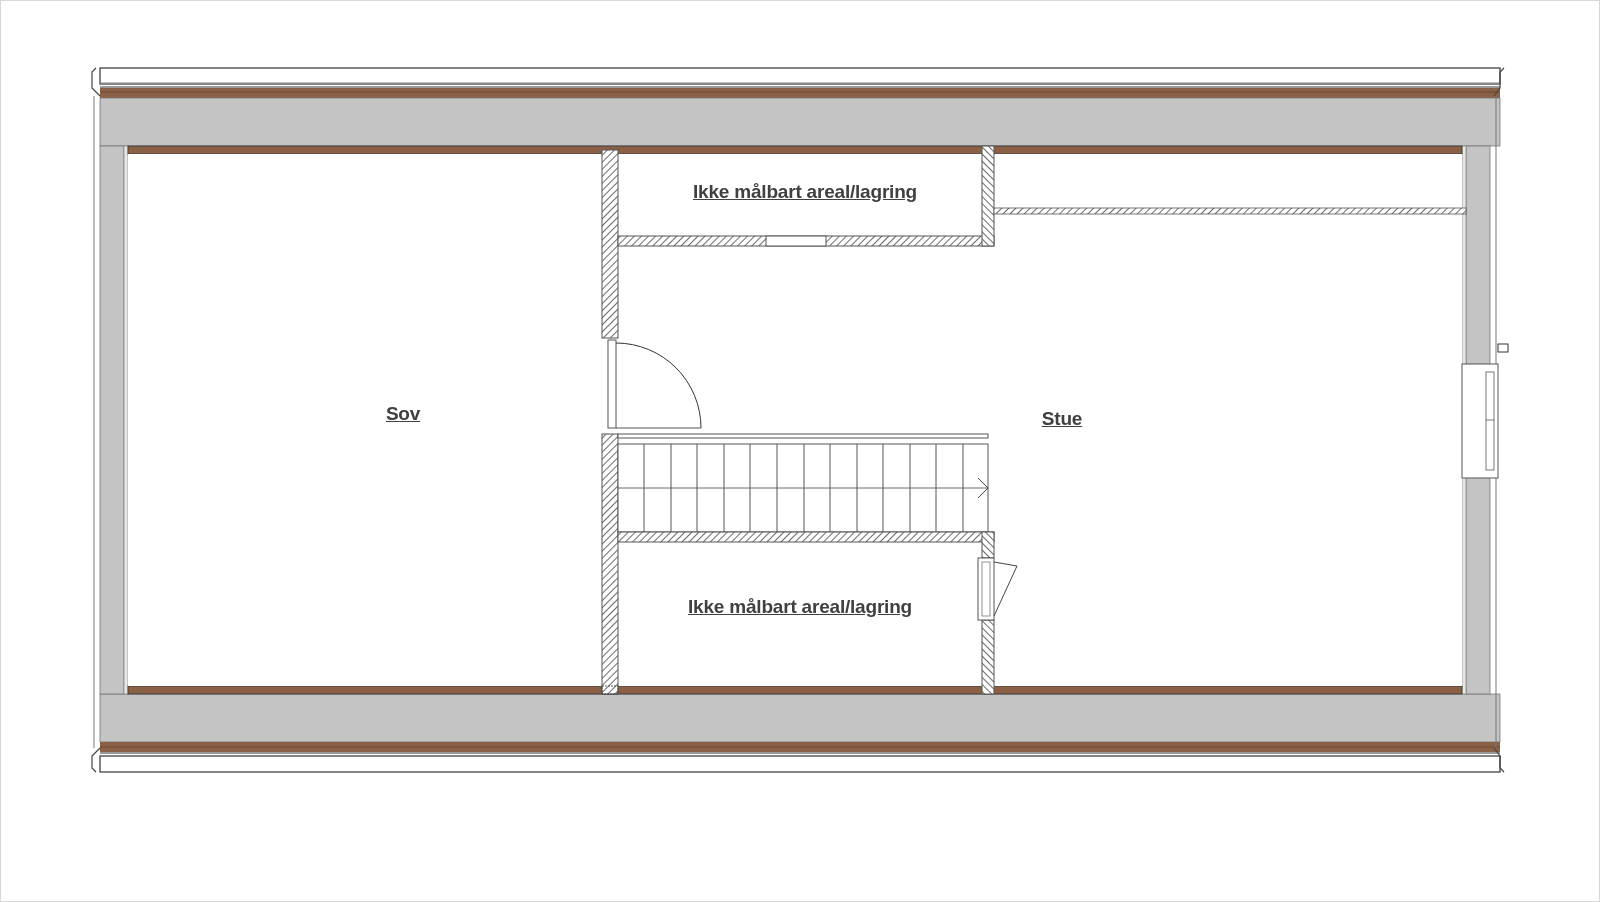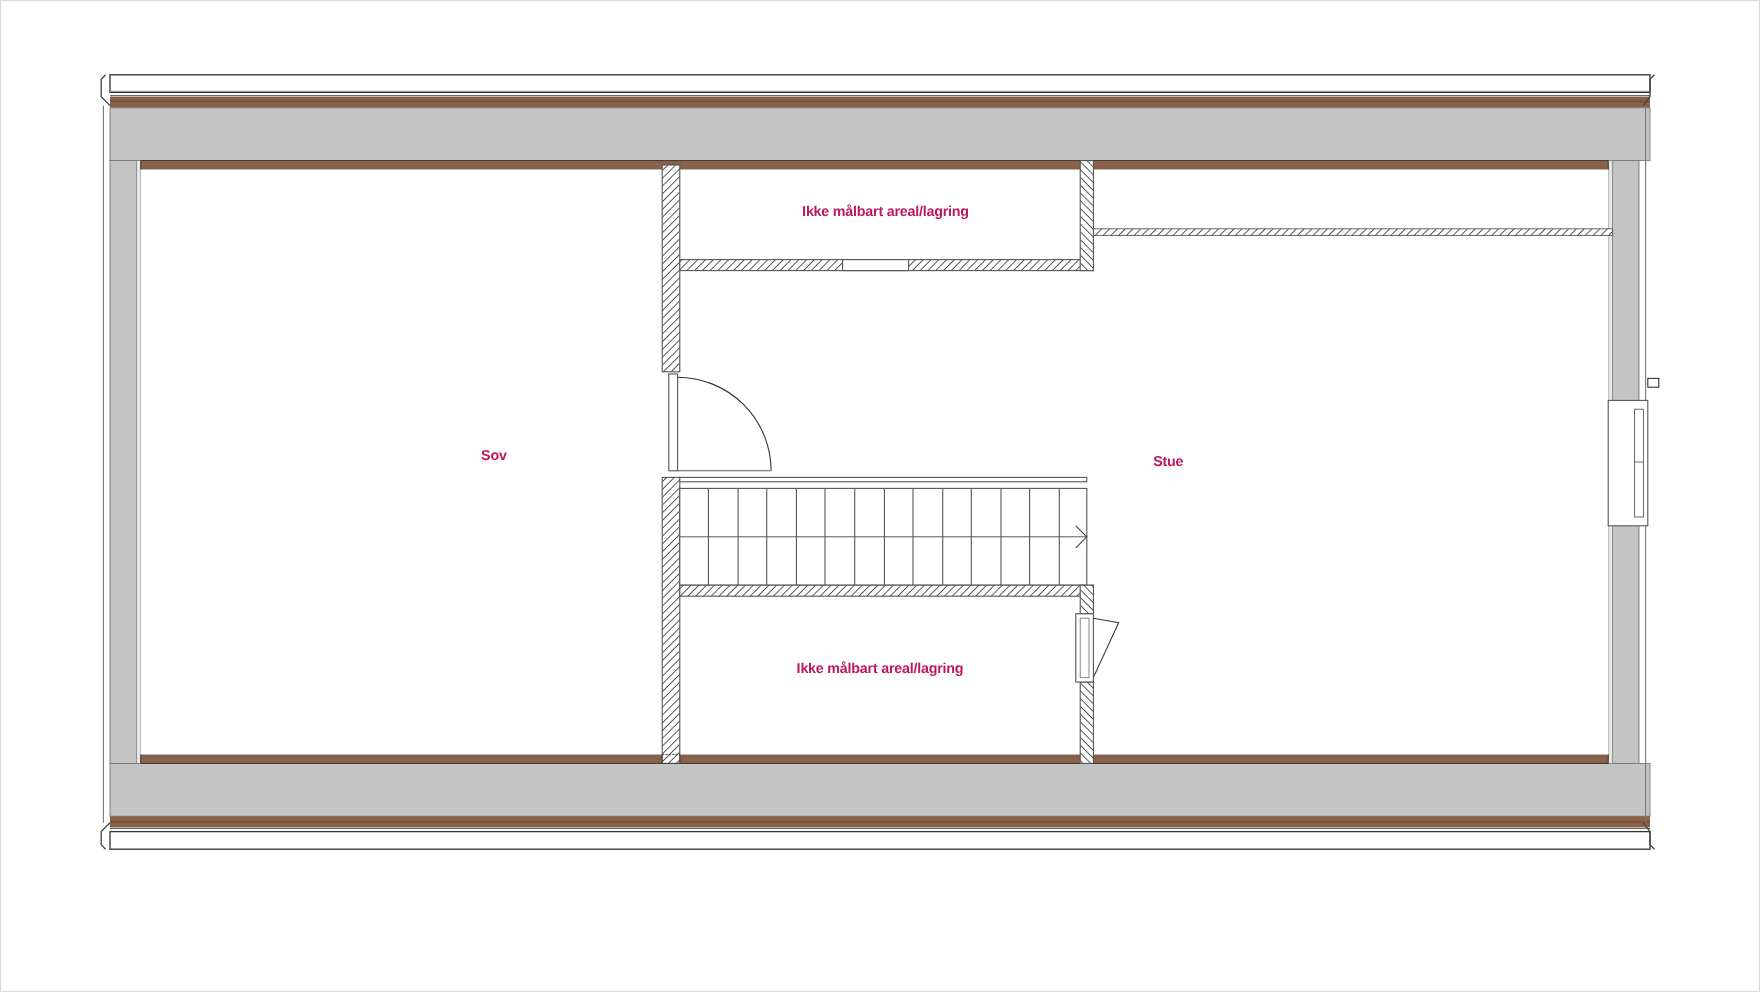--- a/index.html
+++ b/index.html
@@ -1,21 +1,21 @@
 <!DOCTYPE html>
 <html><head>
 <meta charset="utf-8">
 <style>
   html, body { margin: 0; padding: 0; background: #ffffff; }
   body { width: 1600px; height: 902px; position: relative; overflow: hidden;
          font-family: "Liberation Sans", sans-serif; }
   #plan { position: absolute; left: 0; top: 0; width: 1600px; height: 902px; }
   .room-label { position: absolute; font-family: "Liberation Sans", sans-serif;
-                font-weight: bold; font-size: 13px; color: #be185d; white-space: nowrap;
-                transform: translate(-50%, -50%); letter-spacing: -0.2px; }
+                font-weight: bold; font-size: 19px; color: #404040; white-space: nowrap;
+                transform: translate(-50%, -50%); letter-spacing: -0.2px; text-decoration: underline; }
   .frame-border { position: absolute; left: 0; top: 0; width: 1598px; height: 900px;
                   border: 1px solid #d8d8d8; pointer-events: none; }
 </style>
 </head>
 <body>
 
 <div id="plan">
 <svg width="1600" height="902" viewBox="0 0 1600 902" xmlns="http://www.w3.org/2000/svg">
   <defs>
     <pattern id="hatch" patternUnits="userSpaceOnUse" width="5" height="5" patternTransform="rotate(45)">
@@ -112,19 +112,19 @@
 
   <g>
     <rect x="978" y="558" width="16" height="62" fill="#ffffff" stroke="#555" stroke-width="1"></rect>
     <rect x="982" y="562" width="8" height="54" fill="#ffffff" stroke="#777" stroke-width="0.8"></rect>
     <path d="M994 562 L1017 566 L994 616" fill="none" stroke="#444" stroke-width="1"></path>
   </g>
 
   <rect x="602" y="686" width="16" height="8" fill="none" stroke="#333" stroke-width="0.8" stroke-dasharray="2 1"></rect>
 </svg>
 
-<div class="room-label" style="left:449px; top:414px;">Sov</div>
+<div class="room-label" style="left:403px; top:414px;">Sov</div>
 <div class="room-label" style="left:805px; top:192px;">Ikke målbart areal/lagring</div>
 <div class="room-label" style="left:1062px; top:419px;">Stue</div>
 <div class="room-label" style="left:800px; top:607px;">Ikke målbart areal/lagring</div>
 </div>
 
 <div class="frame-border"></div>
 
 </body></html>

